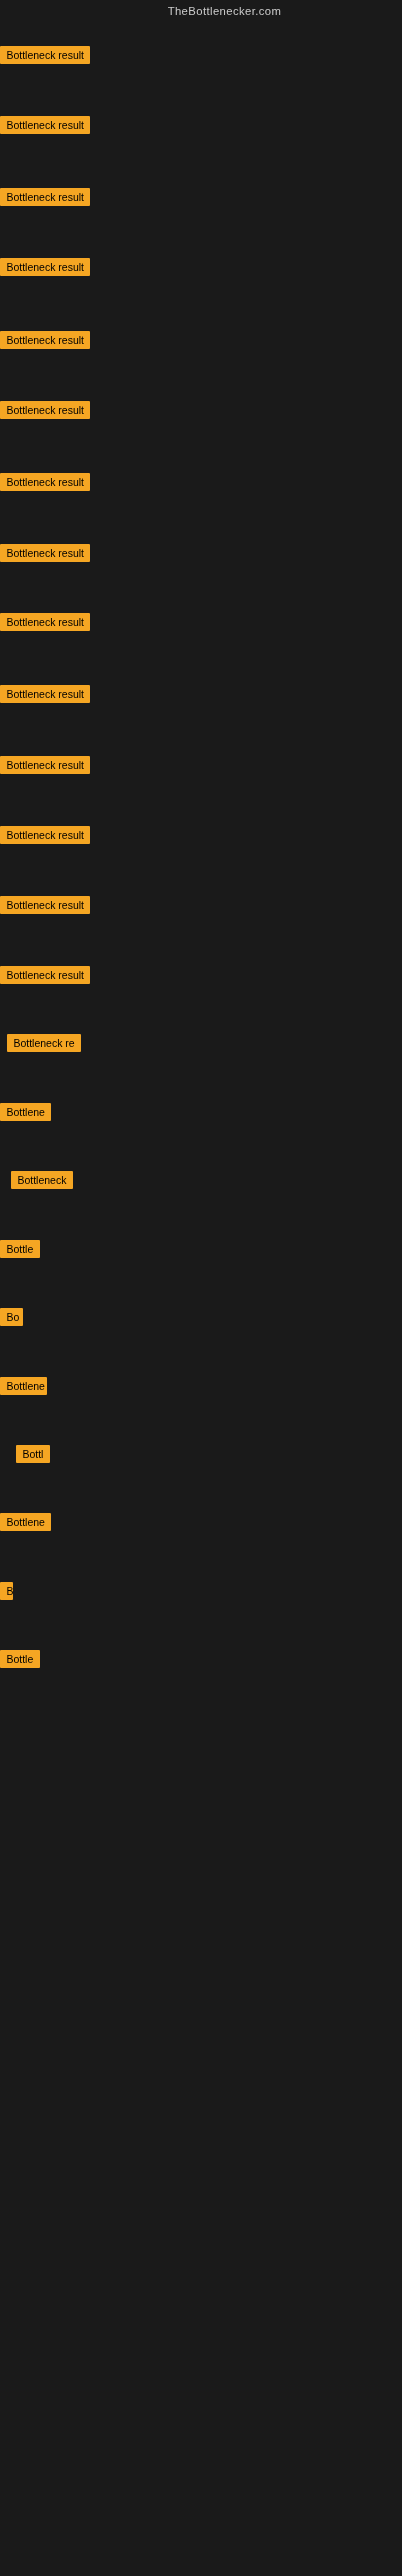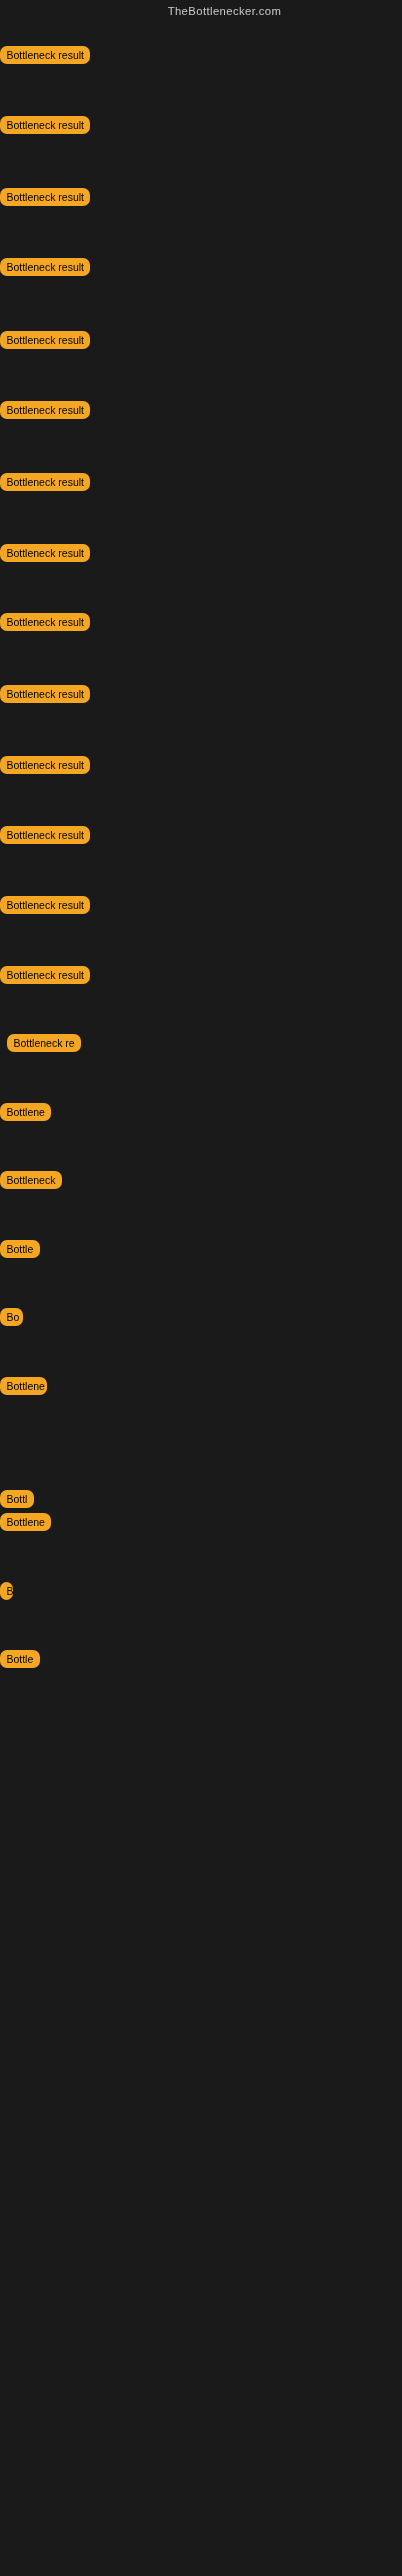--- a/index.html
+++ b/index.html
@@ -30,21 +30,21 @@
       left: 0;
     }
 
     .bottleneck-badge {
       background-color: #f5a623;
       color: #000000;
       font-size: 10.5px;
       font-weight: normal;
       padding: 3.2px 6.4px;
       display: inline-block;
-      border-radius: 7px;
+      border-radius: 1px;
       white-space: nowrap;
       overflow: hidden;
     }
   </style>
 </head>
 <body>
 
 <div class="site-title">TheBottlenecker.com</div>
 
 <div id="items-container">
@@ -57,22 +57,22 @@
     <div class="bottleneck-item" style="top: 473px; left: 0px;"><span class="bottleneck-badge" style="max-width: 131px;">Bottleneck result</span></div>
     <div class="bottleneck-item" style="top: 544px; left: 0px;"><span class="bottleneck-badge" style="max-width: 131px;">Bottleneck result</span></div>
     <div class="bottleneck-item" style="top: 613px; left: 0px;"><span class="bottleneck-badge" style="max-width: 128px;">Bottleneck result</span></div>
     <div class="bottleneck-item" style="top: 685px; left: 0px;"><span class="bottleneck-badge" style="max-width: 127px;">Bottleneck result</span></div>
     <div class="bottleneck-item" style="top: 756px; left: 0px;"><span class="bottleneck-badge" style="max-width: 125px;">Bottleneck result</span></div>
     <div class="bottleneck-item" style="top: 826px; left: 0px;"><span class="bottleneck-badge" style="max-width: 121px;">Bottleneck result</span></div>
     <div class="bottleneck-item" style="top: 896px; left: 0px;"><span class="bottleneck-badge" style="max-width: 117px;">Bottleneck result</span></div>
     <div class="bottleneck-item" style="top: 966px; left: 0px;"><span class="bottleneck-badge" style="max-width: 111px;">Bottleneck result</span></div>
     <div class="bottleneck-item" style="top: 1034px; left: 0px; padding-left: 7px;"><span class="bottleneck-badge" style="max-width: 81px;">Bottleneck re</span></div>
     <div class="bottleneck-item" style="top: 1103px; left: 0px;"><span class="bottleneck-badge" style="max-width: 60px;">Bottlene</span></div>
-    <div class="bottleneck-item" style="top: 1171px; left: 0px;"><span class="bottleneck-badge" style="max-width: 64px;">Bottleneck</span></div>
+    <div class="bottleneck-item" style="top: 1171px; left: 0px; padding-left: 11px;"><span class="bottleneck-badge" style="max-width: 64px;">Bottleneck</span></div>
     <div class="bottleneck-item" style="top: 1240px; left: 0px;"><span class="bottleneck-badge" style="max-width: 47px;">Bottle</span></div>
     <div class="bottleneck-item" style="top: 1308px; left: 0px;"><span class="bottleneck-badge" style="max-width: 22.5px;">Bo</span></div>
     <div class="bottleneck-item" style="top: 1377px; left: 0px;"><span class="bottleneck-badge" style="max-width: 47px;">Bottlene</span></div>
-    <div class="bottleneck-item" style="top: 1445px; left: 0px; margin-top: 45px;"><span class="bottleneck-badge" style="max-width: 37px;">Bottl</span></div>
+    <div class="bottleneck-item" style="top: 1445px; left: 16px;"><span class="bottleneck-badge" style="max-width: 37px;">Bottl</span></div>
     <div class="bottleneck-item" style="top: 1513px; left: 0px;"><span class="bottleneck-badge" style="max-width: 55px;">Bottlene</span></div>
     <div class="bottleneck-item" style="top: 1582px; left: 0px;"><span class="bottleneck-badge" style="max-width: 13px;">B</span></div>
     <div class="bottleneck-item" style="top: 1650px; left: 0px;"><span class="bottleneck-badge" style="max-width: 42px;">Bottle</span></div>
   </div>
 
 
 </body></html>

